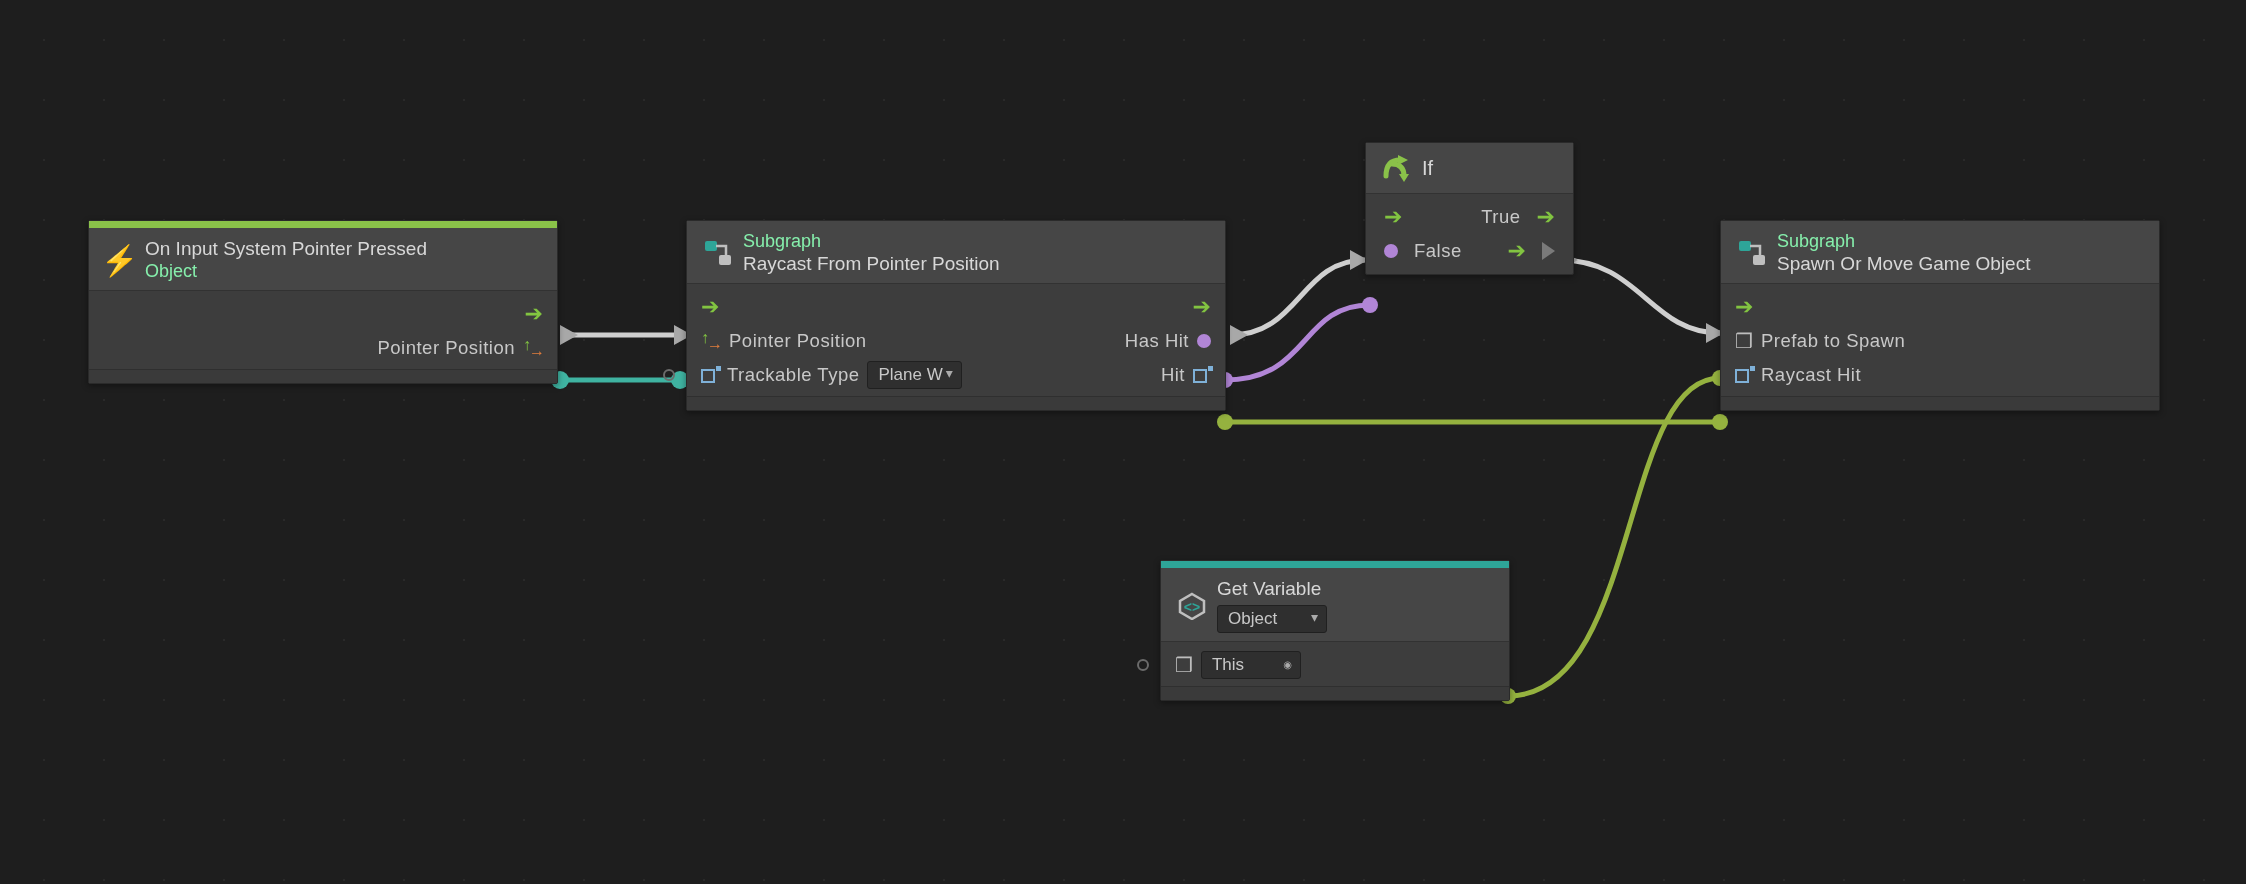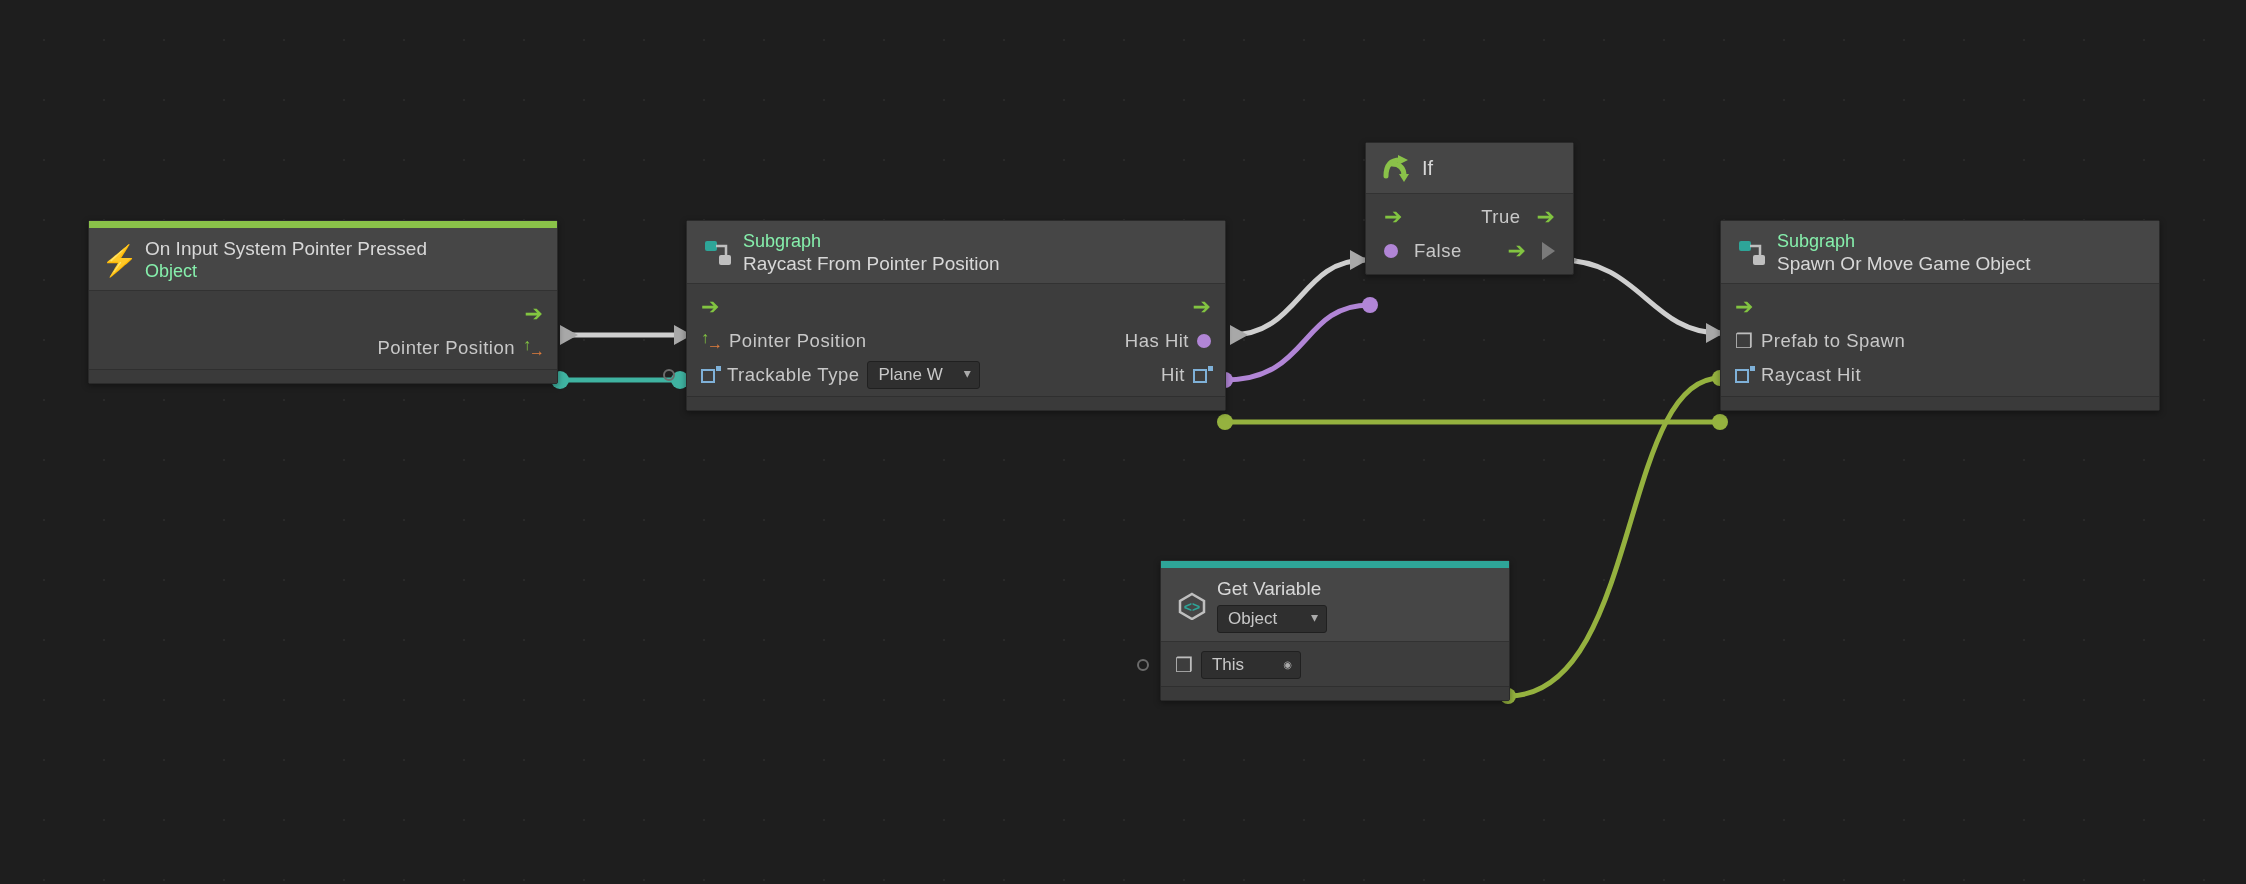--- a/index.html
+++ b/index.html
@@ -78,21 +78,21 @@
     padding: 2px 14px;
     position: relative;
   }
   .row .left { display:flex; align-items:center; gap:8px; }
   .row .right { margin-left:auto; display:flex; align-items:center; gap:8px; }
   .label { color: #c8c8c8; font-size: 18.5px; letter-spacing: 0.5px; }
   .dropdown {
     background: #2f2f2f;
     border: 1px solid #202020;
     border-radius: 3px;
-    padding: 3px 36px 3px 10px;
+    padding: 3px 18px 3px 10px;
     color: #c8c8c8;
     font-size: 17px;
     position: relative;
     min-width: 80px;
   }
   .dropdown::after {
     content: "▾";
     position: absolute;
     right: 8px; top: 3px;
     color: #aaa;

